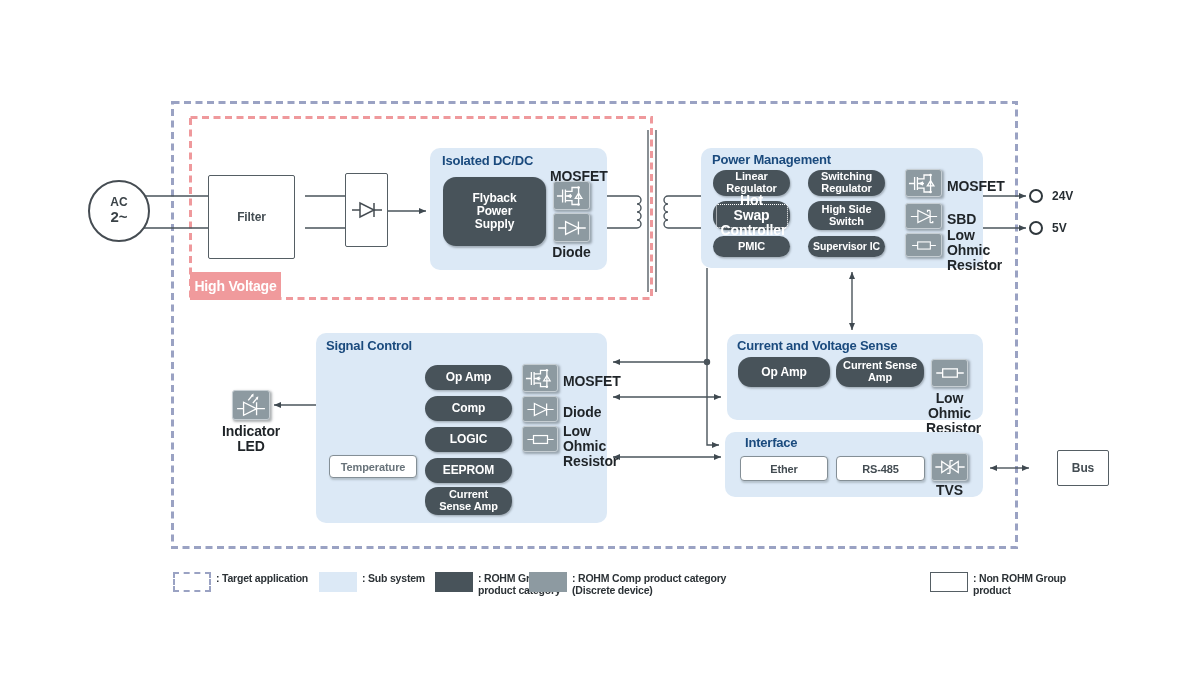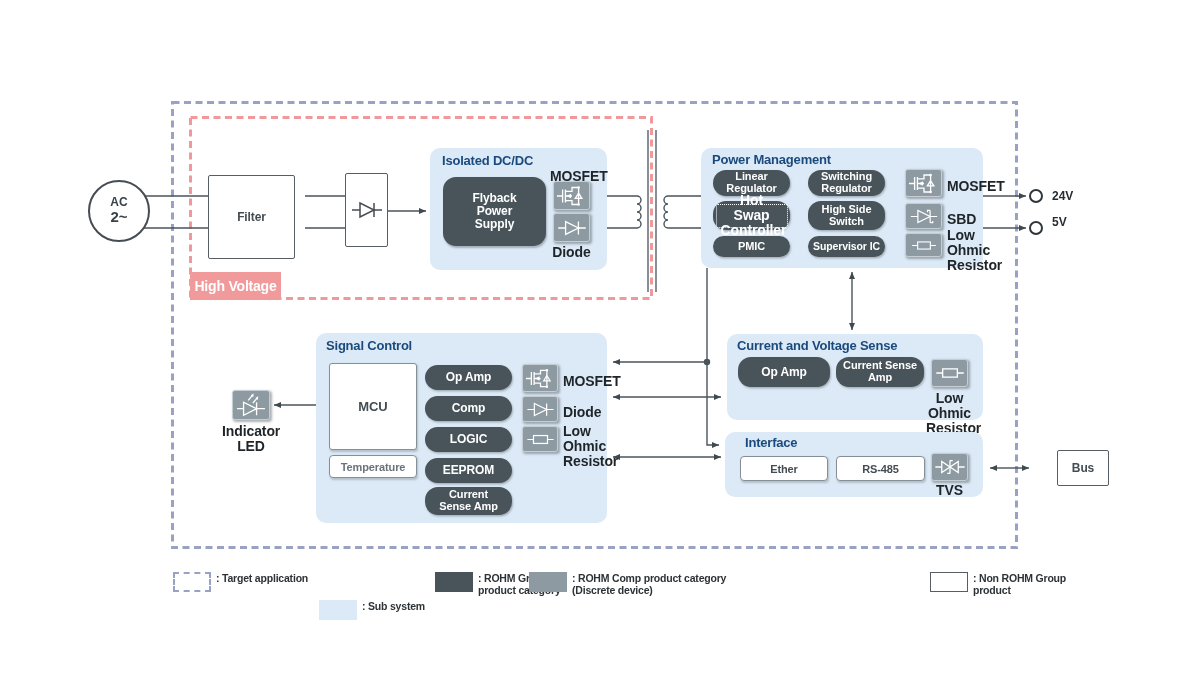--- a/index.html
+++ b/index.html
@@ -208,21 +208,21 @@
     <svg width="32" height="19" viewBox="0 0 34 24">
       <g stroke="#fff" stroke-width="1.4" fill="none">
         <path d="M2,12 H9 M25,12 H32"></path>
         <rect x="9" y="7.5" width="16" height="9"></rect>
       </g>
     </svg>
   </div>
   <div class="abs node small-label" style="left:947px;top:228px;width:42px;">Low Ohmic Resistor</div>
 
   <div class="abs node vout-label" style="left:1052px;top:189px;">24V</div>
-  <div class="abs node vout-label" style="left:1052px;top:215px;">5V</div>
+  <div class="abs node vout-label" style="left:1052px;top:221px;">5V</div>
 
   <div class="abs node sub" style="left:727px;top:334px;width:256px;height:86px;">
     <div class="abs sub-title" style="left:10px;top:4px;">Current and Voltage Sense</div>
   </div>
   <div class="abs node dark" style="left:738px;top:357px;width:92px;height:30px;font-size:12px;">Op Amp</div>
   <div class="abs node dark" style="left:836px;top:357px;width:88px;height:30px;font-size:11px;">
     <span style="display:block;width:80px;">Current Sense Amp</span>
   </div>
   <div class="abs node icobox" style="left:931px;top:359px;width:37px;height:28px;">
     <svg width="32" height="22" viewBox="0 0 34 24">
@@ -248,21 +248,20 @@
       </g>
     </svg>
   </div>
   <div class="abs node small-label" style="left:931px;top:483px;width:37px;text-align:center;">TVS</div>
 
   <div class="abs node whitebox plain" style="left:1057px;top:450px;width:52px;height:36px;font-size:12px;">Bus</div>
 
   <div class="abs node sub" style="left:316px;top:333px;width:291px;height:190px;">
     <div class="abs sub-title" style="left:10px;top:5px;">Signal Control</div>
   </div>
-  <div class="abs node whitebox soft" style="left:329px;top:363px;width:88px;height:87px;font-size:13px;border-radius:3px;">MCU</div>
   <div class="abs node whitebox soft" style="left:329px;top:455px;width:88px;height:23px;font-size:11px;color:#68737a;">Temperature</div>
   <div class="abs node dark" style="left:425px;top:365px;width:87px;height:25px;font-size:12px;">Op Amp</div>
   <div class="abs node dark" style="left:425px;top:396px;width:87px;height:25px;font-size:12px;text-align:right;">Comp</div>
   <div class="abs node dark" style="left:425px;top:427px;width:87px;height:25px;font-size:12px;">LOGIC</div>
   <div class="abs node dark" style="left:425px;top:458px;width:87px;height:25px;font-size:12px;">EEPROM</div>
   <div class="abs node dark" style="left:425px;top:487px;width:87px;height:28px;font-size:11px;">
     <span style="display:block;width:64px;">Current Sense Amp</span>
   </div>
   <div class="abs node icobox" style="left:522px;top:364px;width:36px;height:28px;">
     <svg width="31" height="23" viewBox="0 0 34 24">
@@ -305,21 +304,21 @@
       <polygon points="19.8,1.6 16.8,3.4 19.4,5.6" fill="#fff"></polygon>
       <polygon points="24.8,4.6 21.8,6.4 24.4,8.6" fill="#fff"></polygon>
     </svg>
   </div>
   <div class="abs node small-label" style="left:222px;top:424px;width:58px;text-align:center;">Indicator LED</div>
 
   <div class="abs legend-item" style="left:173px;top:572px;">
     <span class="legend-swatch sw-target"></span>
     <span class="legend-text" style="max-width:125px;">: Target application</span>
   </div>
-  <div class="abs legend-item" style="left:319px;top:600px;">
+  <div class="abs legend-item" style="left:319px;top:572px;">
     <span class="legend-swatch sw-sub"></span>
     <span class="legend-text" style="max-width:90px;">: Sub system</span>
   </div>
   <div class="abs legend-item" style="left:435px;top:572px;">
     <span class="legend-swatch sw-rohm"></span>
     <span class="legend-text" style="max-width:105px;">: ROHM Group product category</span>
   </div>
   <div class="abs legend-item" style="left:529px;top:572px;">
     <span class="legend-swatch sw-discrete"></span>
     <span class="legend-text" style="max-width:155px;">: ROHM Comp product category (Discrete device)</span>

